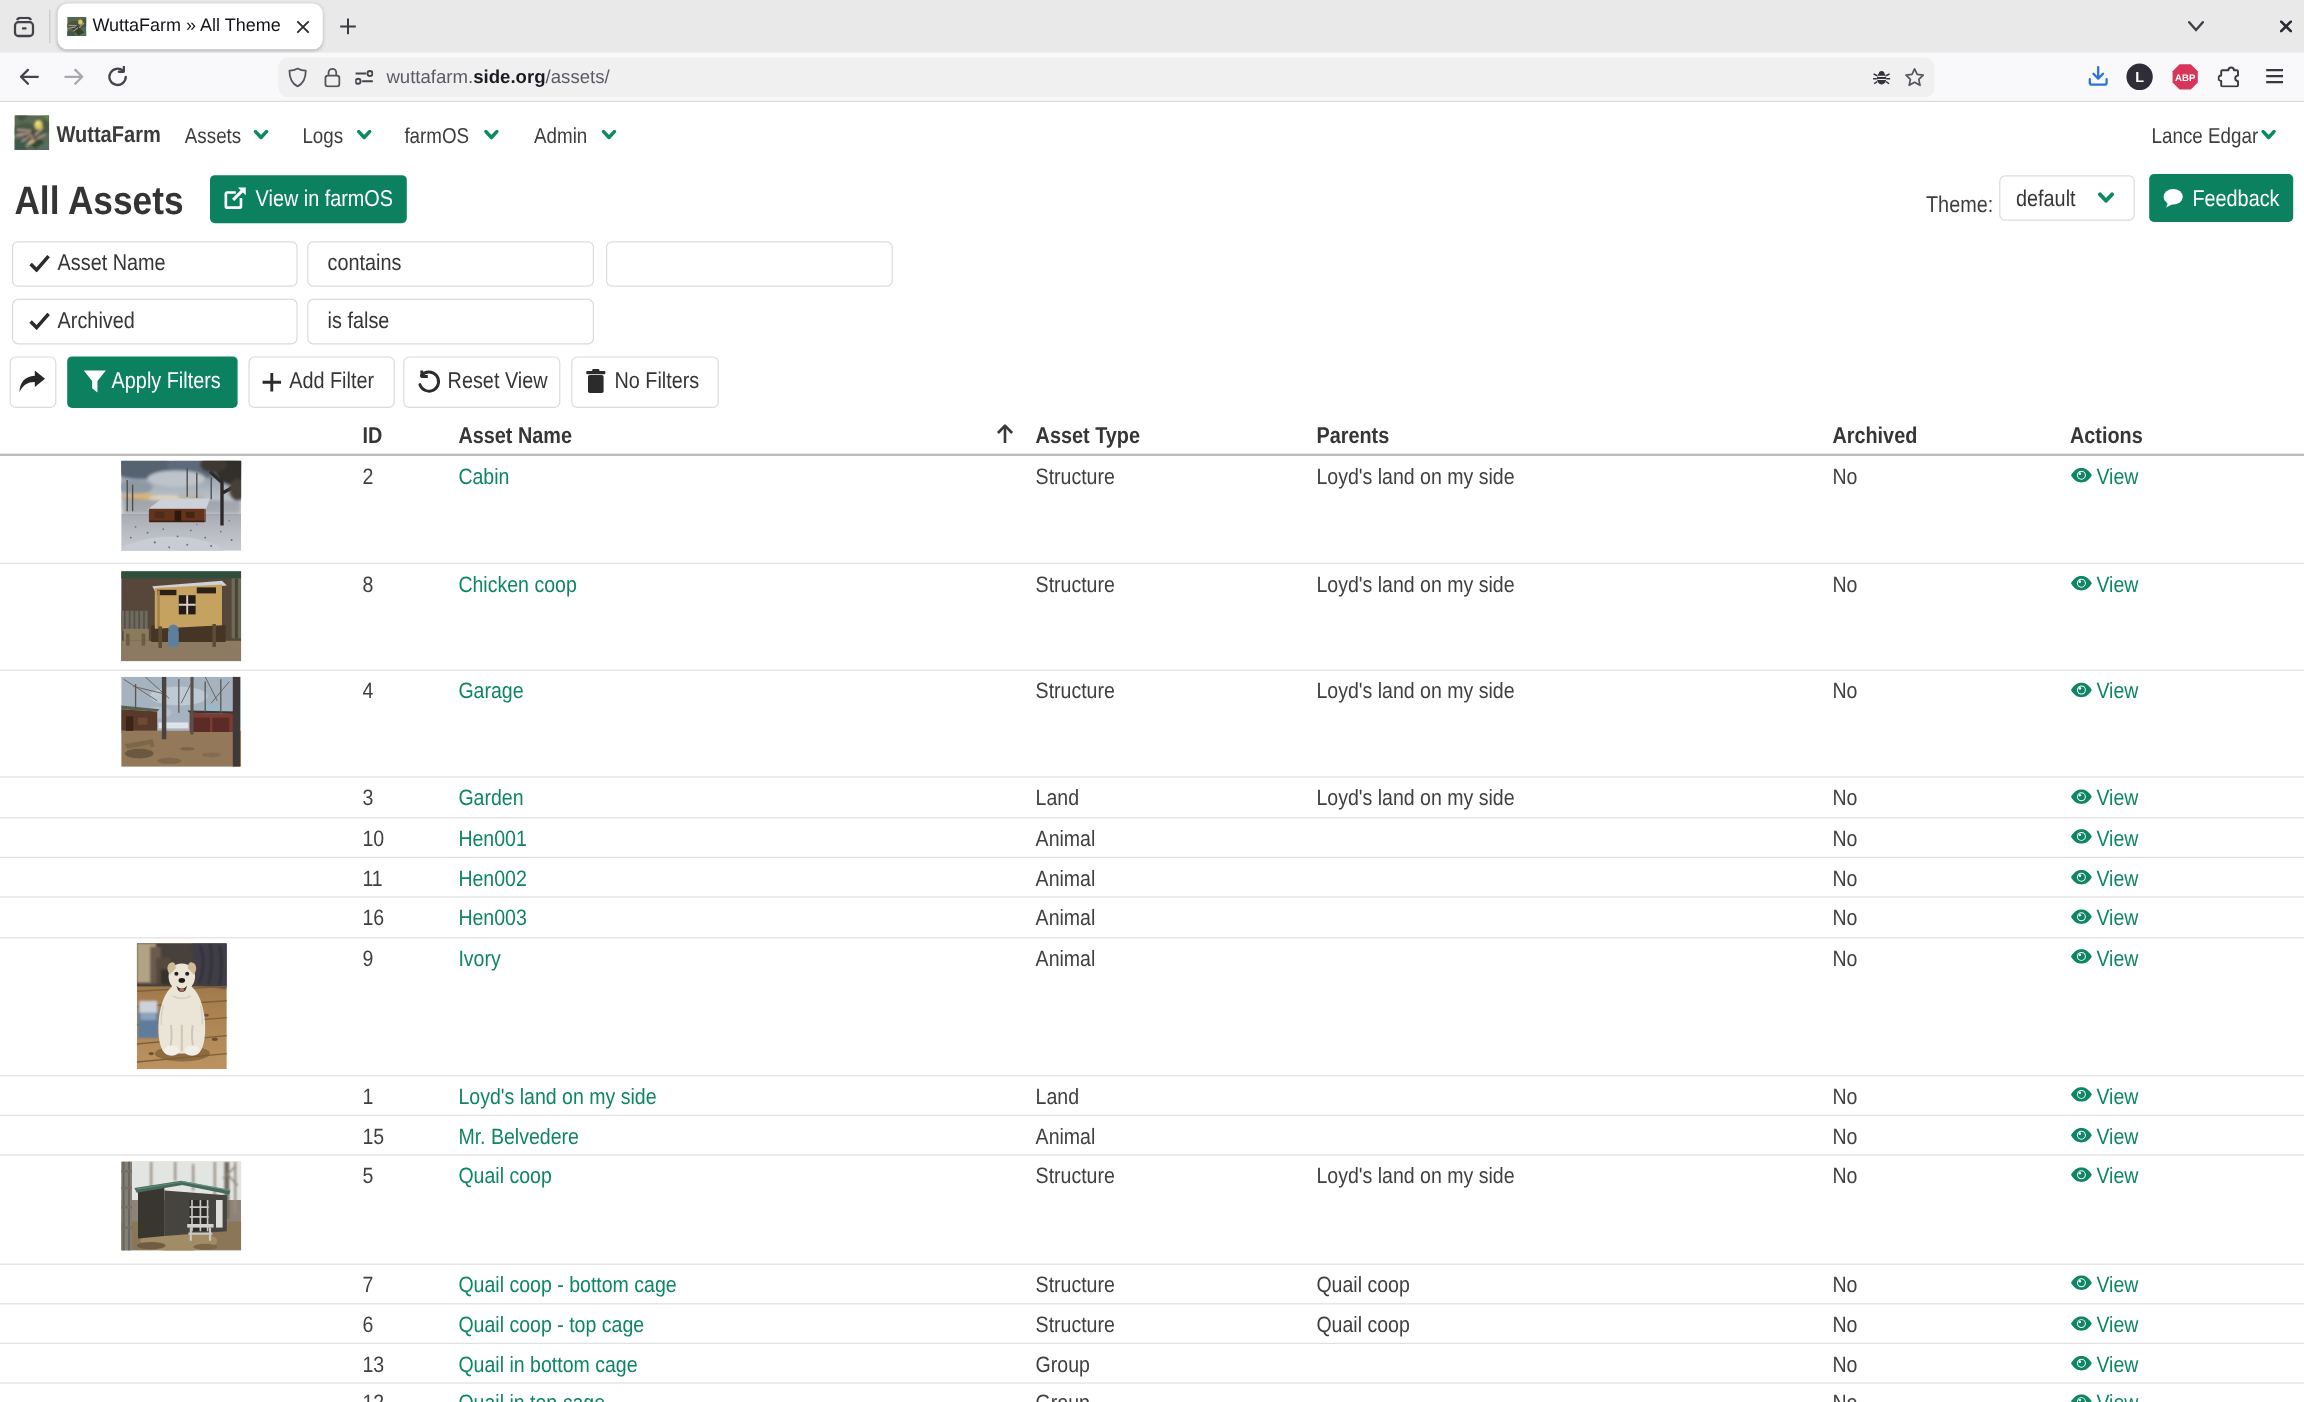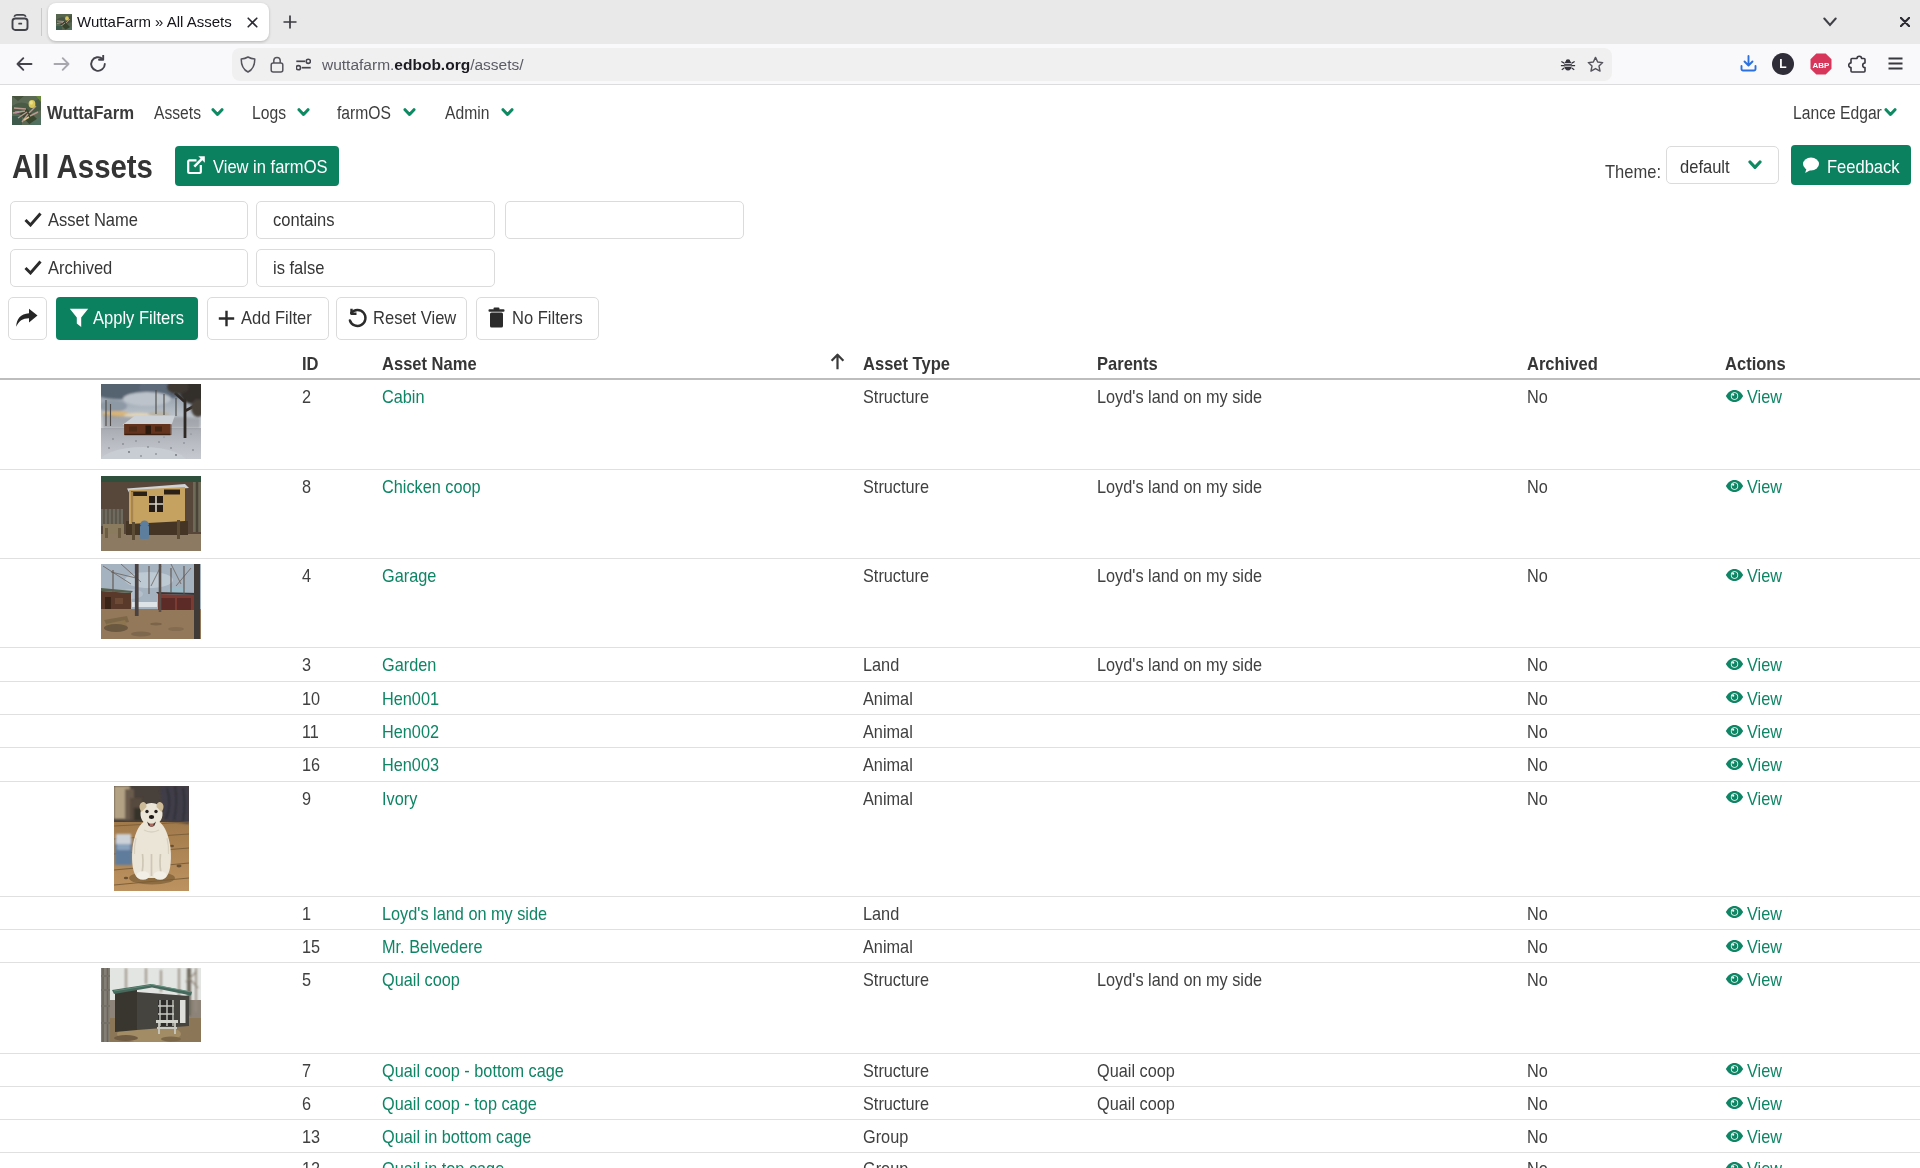--- a/index.html
+++ b/index.html
@@ -43,21 +43,21 @@
 
 <svg class="abs" style="left:56px;top:14px" width="16" height="16" viewBox="0 0 16 16">
   <rect width="16" height="16" fill="#57664f"></rect>
   <path d="M0 6 Q5 2 9 4 L16 1 L16 8 L6 11 L0 9 Z" fill="#475542"></path>
   <path d="M8 7 L15 14 L10 16 L4 10 Z" fill="#36422c"></path>
   <path d="M1 7 L8 7.5 M1 9.5 L7 8.5 M4 13 L9 9 M10 9 L14 5" stroke="#b49a90" stroke-width="0.9" fill="none"></path>
   <ellipse cx="11" cy="4.4" rx="1.9" ry="2.2" fill="#d9c75a"></ellipse>
   <path d="M0 12 H6 V16 H0 Z" fill="#3d5a4c"></path>
   <path d="M9 16 H16 V12 Z" fill="#51705e"></path>
 </svg>
-<div id="tabtitle">WuttaFarm » All Assets</div>
+<div id="tabtitle">WuttaFarm » All Theme</div>
 
 <svg class="abs" style="left:247px;top:17px" width="11" height="11" viewBox="0 0 11 11">
   <path d="M1.2 1.2 L9.8 9.8 M9.8 1.2 L1.2 9.8" stroke="#2b2a33" stroke-width="1.6" stroke-linecap="round"></path>
 </svg>
 
 <svg class="abs" style="left:283px;top:15px" width="14" height="14" viewBox="0 0 14 14">
   <path d="M7 0.5 V13.5 M0.5 7 H13.5" stroke="#3a3a40" stroke-width="1.7"></path>
 </svg>
 
 <svg class="abs" style="left:1823px;top:17px" width="14" height="10" viewBox="0 0 14 10">
@@ -89,21 +89,21 @@
   <rect x="1.2" y="7" width="11.6" height="9" rx="2" fill="none" stroke="#55545c" stroke-width="1.5"></rect>
   <path d="M3.8 7 V4.6 a3.2 3.2 0 0 1 6.4 0 V7" fill="none" stroke="#55545c" stroke-width="1.5"></path>
 </svg>
 
 <svg class="abs" style="left:296px;top:58px" width="15" height="13" viewBox="0 0 15 13">
   <line x1="0.3" y1="3.3" x2="9" y2="3.3" stroke="#46454e" stroke-width="1.7"></line>
   <circle cx="12.3" cy="3.3" r="2.1" fill="none" stroke="#46454e" stroke-width="1.6"></circle>
   <circle cx="2.4" cy="9.7" r="2.1" fill="none" stroke="#46454e" stroke-width="1.6"></circle>
   <line x1="5.8" y1="9.7" x2="14.7" y2="9.7" stroke="#46454e" stroke-width="1.7"></line>
 </svg>
-<div id="urltext">wuttafarm.<b>edbob.org</b>/assets/</div>
+<div id="urltext">wuttafarm.<b>side.org</b>/assets/</div>
 
 <svg class="abs" style="left:1560px;top:56px" width="16" height="16" viewBox="0 0 18 18">
   <ellipse cx="9" cy="10.5" rx="4.4" ry="5.8" fill="#34333b"></ellipse>
   <path d="M5.2 8.6 H12.8 M5 11.5 H13" stroke="#f0f0f1" stroke-width="1.1"></path>
   <path d="M9 3.6 a2.6 2.6 0 0 1 2.6 2.6 H6.4 A2.6 2.6 0 0 1 9 3.6 Z" fill="#34333b"></path>
   <path d="M4.8 8 L1.5 6.2 M4.5 10.8 H1 M4.8 13.5 L2 15.5 M13.2 8 L16.5 6.2 M13.5 10.8 H17 M13.2 13.5 L16 15.5" stroke="#34333b" stroke-width="1.4"></path>
 </svg>
 
 <svg class="abs" style="left:1587px;top:56px" width="17" height="17" viewBox="0 0 18 18">
   <path d="M9 1.5 L11.3 6.4 L16.6 7 L12.7 10.7 L13.8 16 L9 13.3 L4.2 16 L5.3 10.7 L1.4 7 L6.7 6.4 Z" fill="none" stroke="#55545c" stroke-width="1.5" stroke-linejoin="round"></path>

